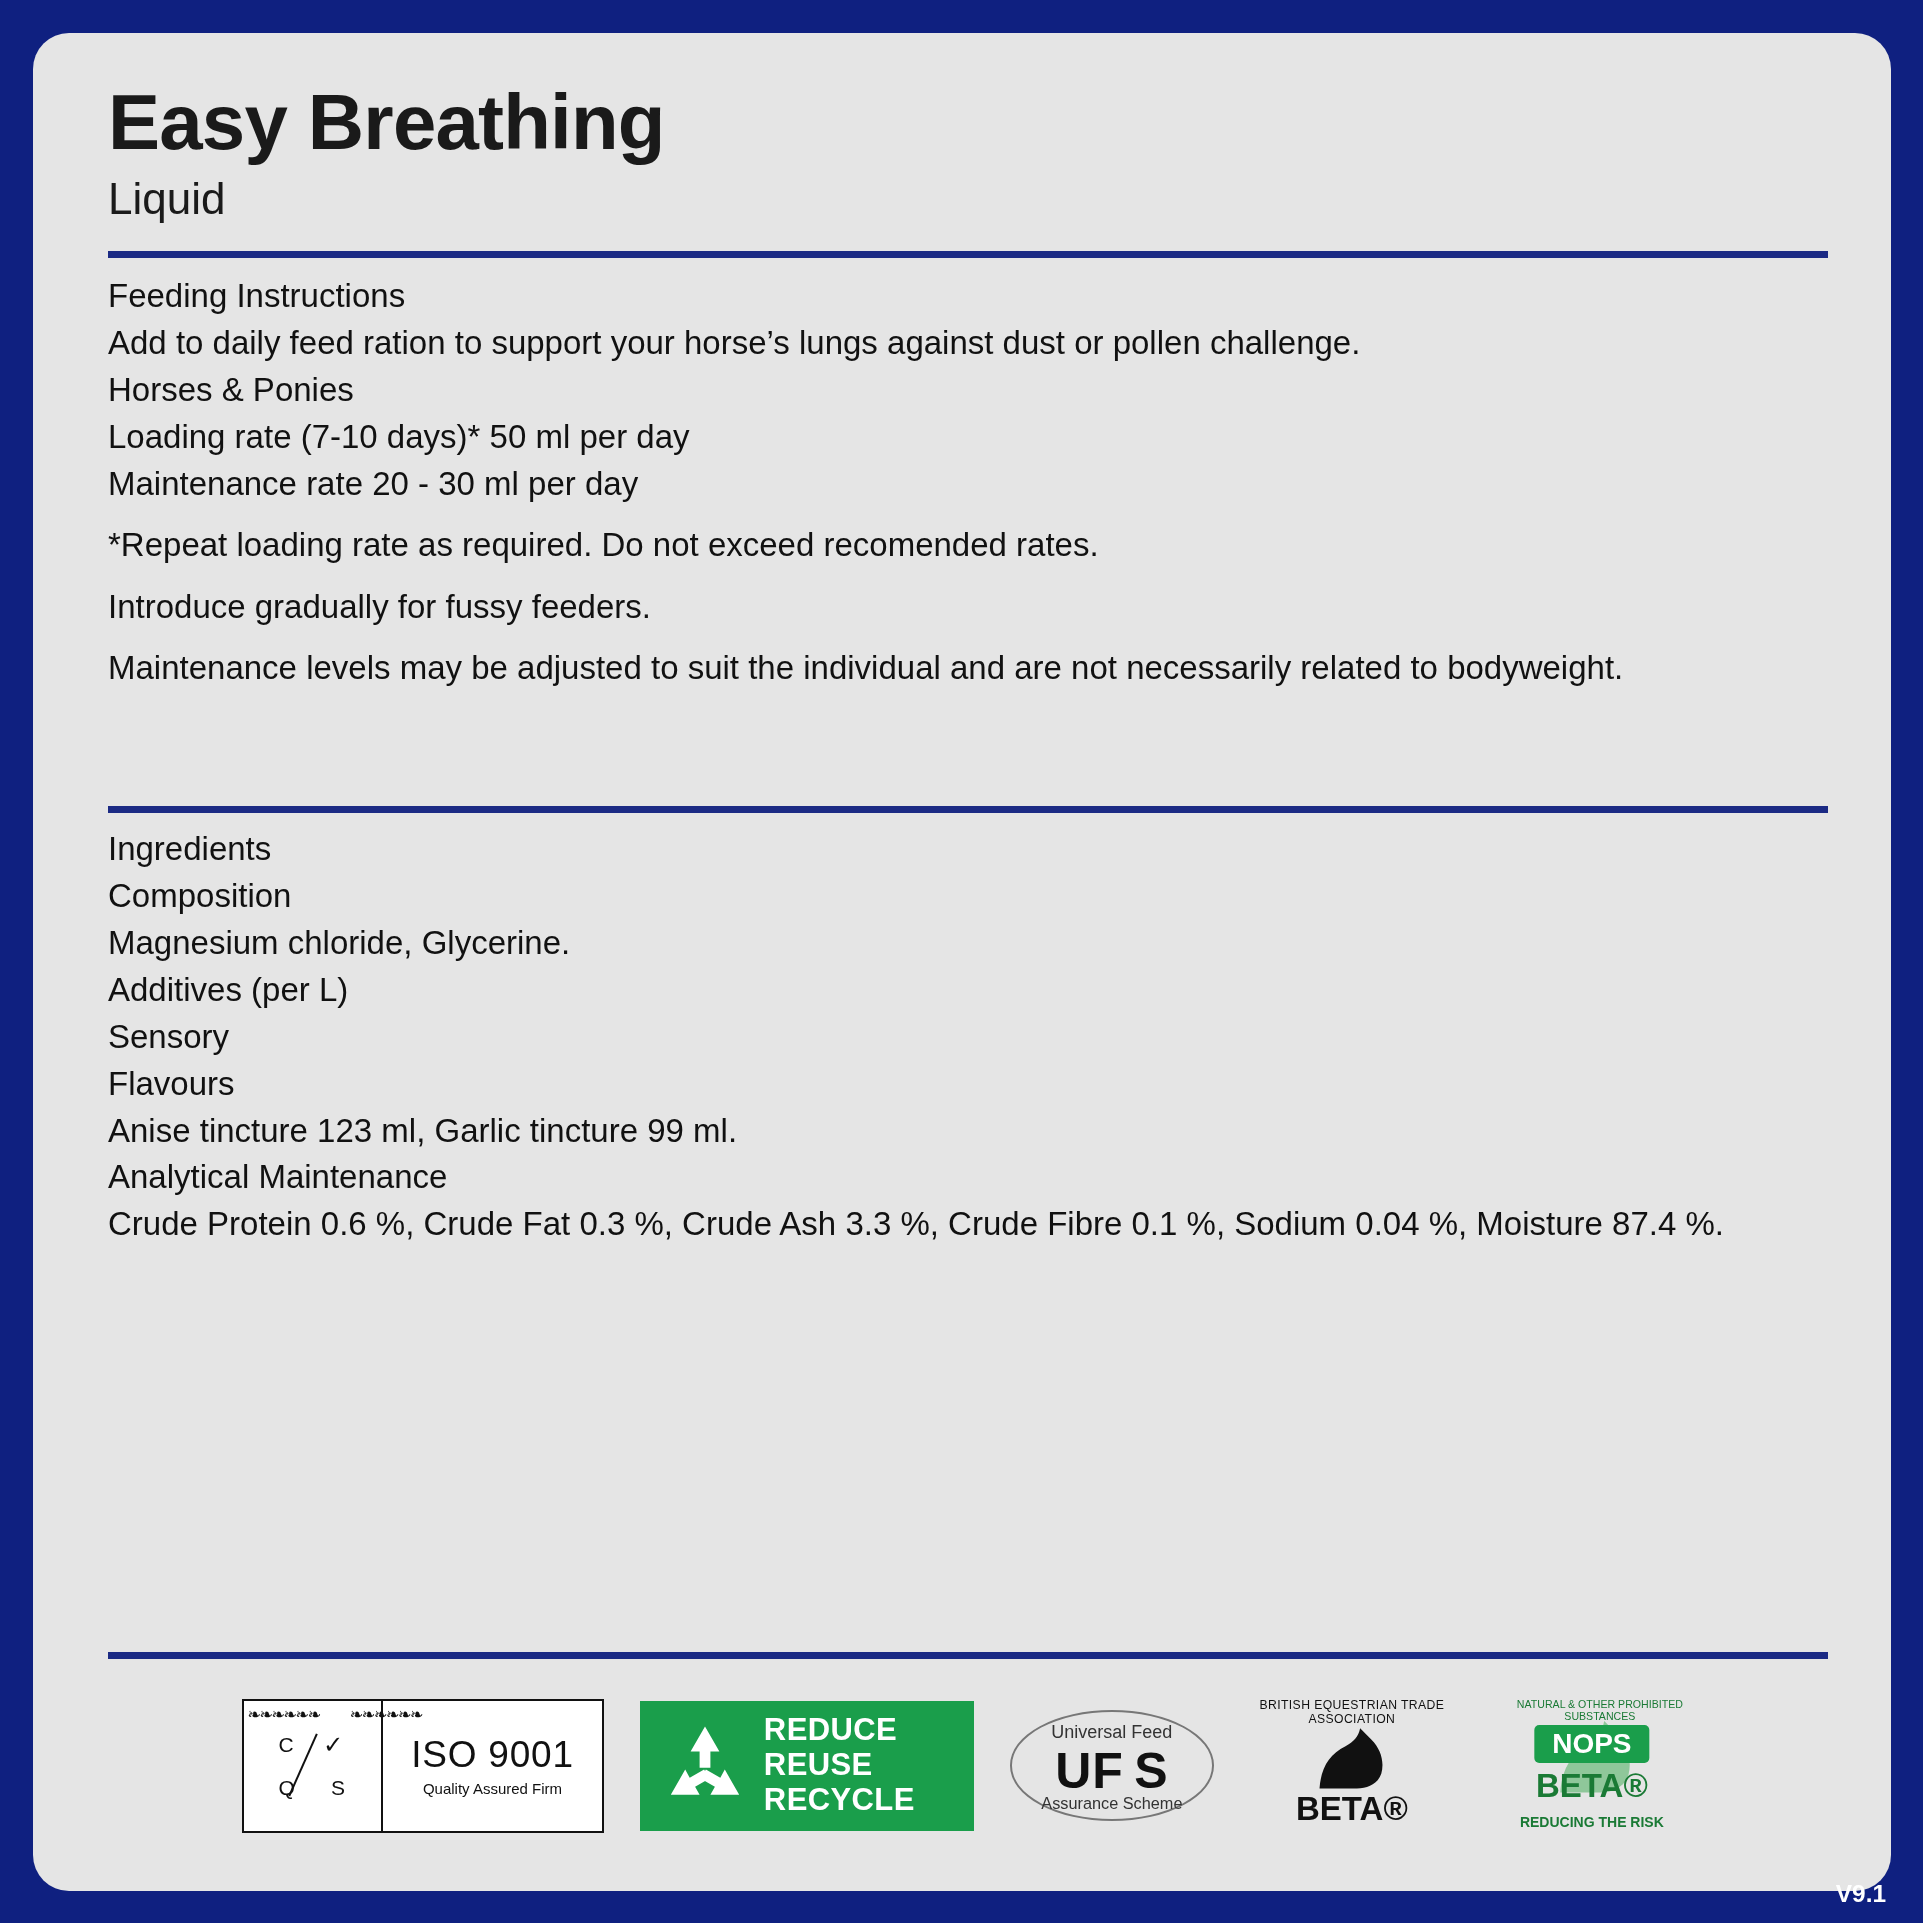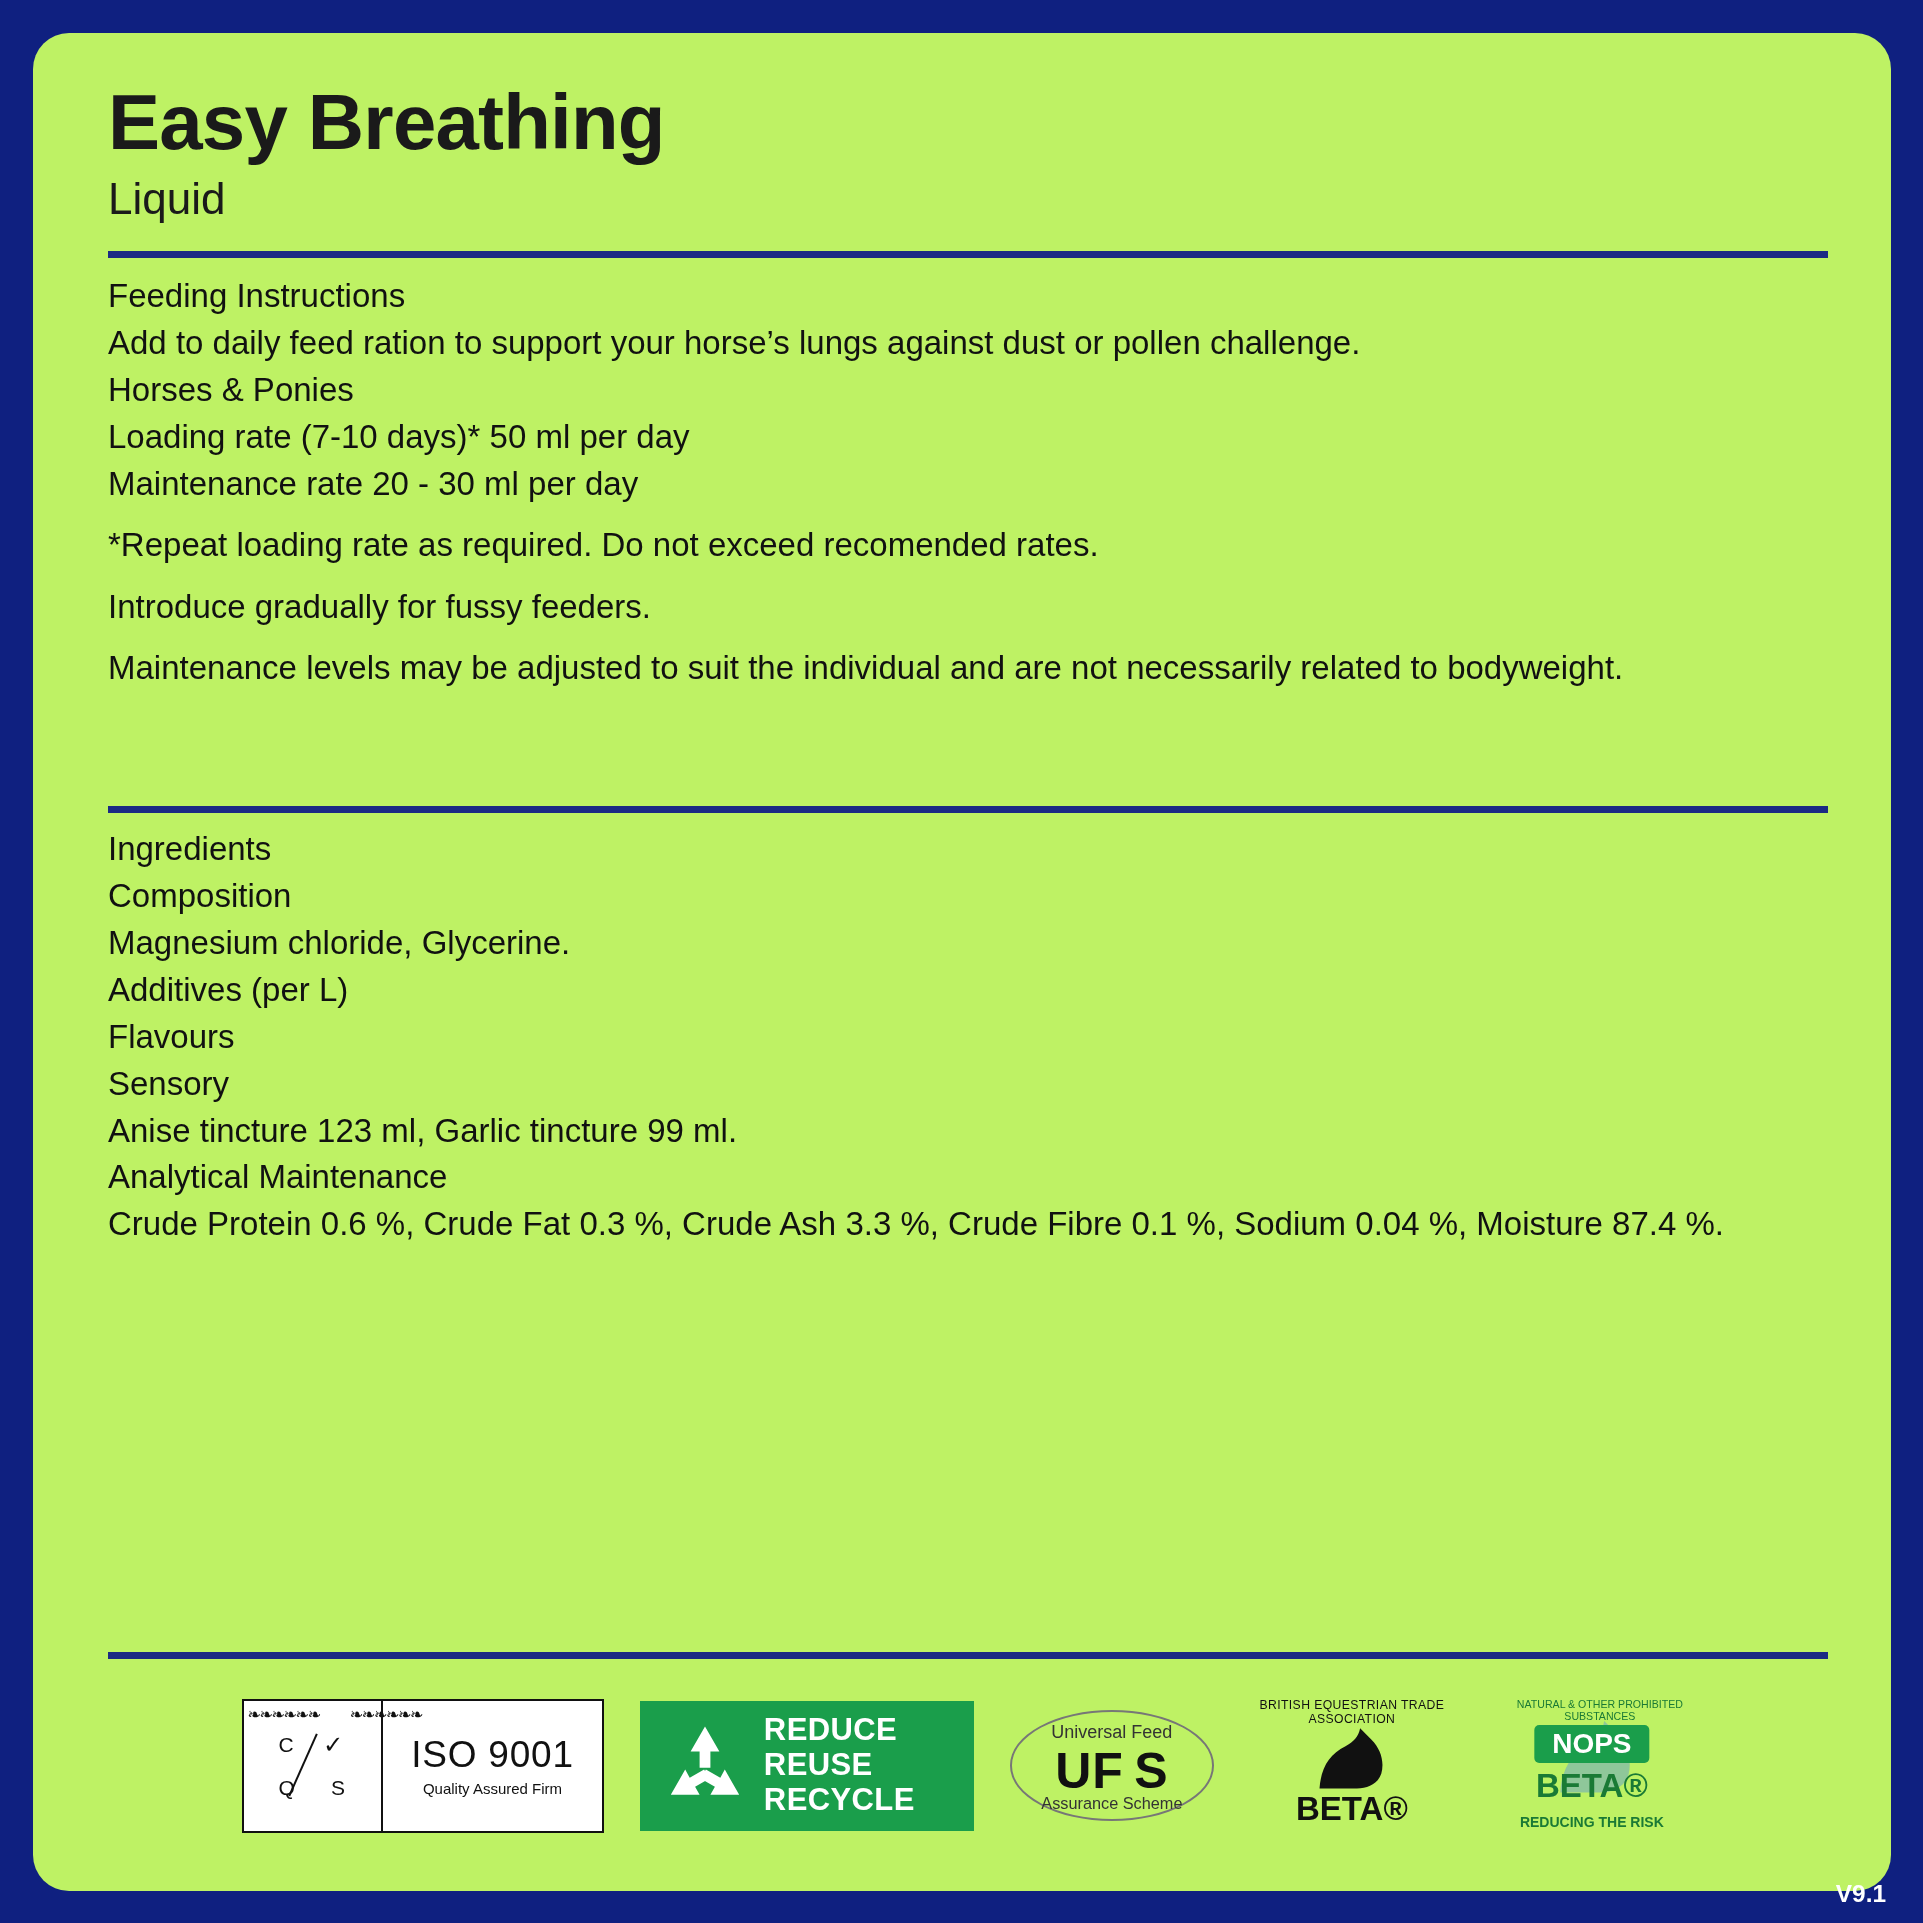--- a/index.html
+++ b/index.html
@@ -12,21 +12,21 @@
     background: #0f2080;
     font-family: "Liberation Sans", sans-serif;
     -webkit-font-smoothing: antialiased;
   }
   .label-card {
     position: absolute;
     left: 33px;
     top: 33px;
     width: 1858px;
     height: 1858px;
-    background: #bef264;
+    background: #e5e5e5;
     border-radius: 36px;
     box-sizing: border-box;
     padding: 42px 65px 0 75px;
   }
   .title {
     font-size: 78px;
     font-weight: bold;
     color: #1a1a1a;
     letter-spacing: -0.8px;
     line-height: 1.05;
@@ -323,22 +323,22 @@
 
   <div class="spacer-feeding"></div>
 
   <div class="rule"></div>
 
   <div class="section ingredients-block">
     <div class="sec-head">Ingredients</div>
     <div class="sec-line">Composition</div>
     <div class="sec-line">Magnesium chloride, Glycerine.</div>
     <div class="sec-head">Additives (per L)</div>
+    <div class="sec-line">Sensory</div>
     <div class="sec-line">Flavours</div>
-    <div class="sec-line">Sensory</div>
     <div class="sec-line">Anise tincture 123 ml, Garlic tincture 99 ml.</div>
     <div class="sec-head">Analytical Maintenance</div>
     <div class="sec-line">Crude Protein 0.6 %, Crude Fat 0.3 %, Crude Ash 3.3 %, Crude Fibre 0.1 %, Sodium 0.04 %, Moisture 87.4 %.</div>
   </div>
 
   <div class="bottom-rule"></div>
 
   <div class="logos">
 
     <div class="iso">

